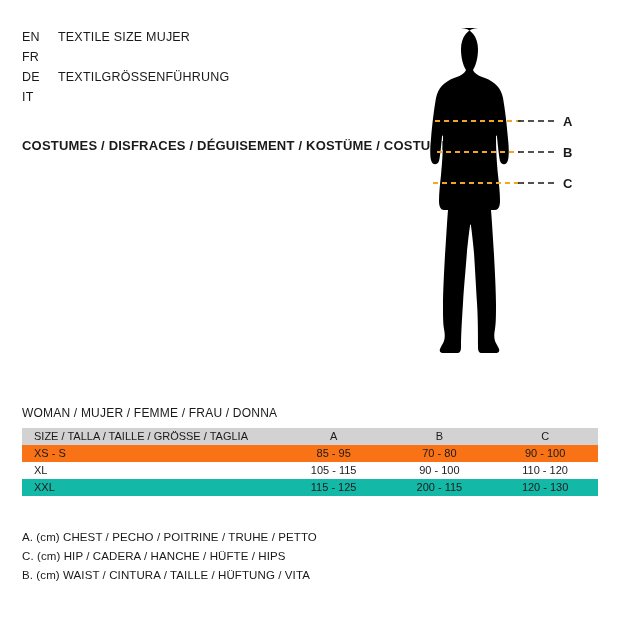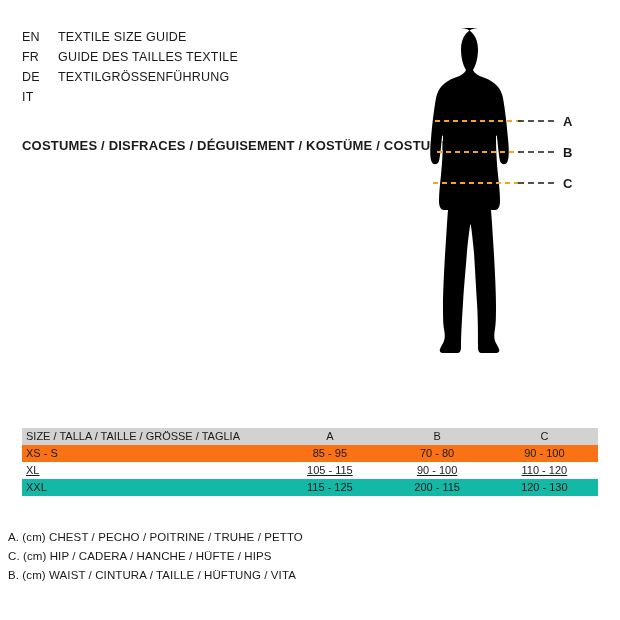--- a/index.html
+++ b/index.html
@@ -100,61 +100,60 @@
     padding: 0;
     height: 17px;
     font-weight: normal;
     text-align: center;
     vertical-align: middle;
     line-height: 17px;
   }
   table.size-table th.lbl,
   table.size-table td.lbl {
     text-align: left;
-    padding-left: 4px;
+    padding-left: 12px;
     width: 252px;
   }
   table.size-table th.col,
   table.size-table td.col {
     width: 108px;
   }
   tr.hdr { background: #d2d2d2; }
   tr.r0 { background: #f97316; }
   tr.r1 { background: #e8e8e8; }
-  tr.r2 { background: #ffffff; text-decoration: underline; }
+  tr.r2 { background: #ffffff; }
   tr.r3 { background: #14b8a6; }
 
   
   .legend {
     position: absolute;
-    left: 8px;
+    left: 22px;
     top: 528px;
     font-size: 11.5px;
     color: #1a1a1a;
     letter-spacing: 0.1px;
   }
   .legend-row {
     height: 19px;
     line-height: 19px;
     white-space: nowrap;
   }
 </style>
 </head>
 <body>
 
 <div class="page">
 
   <div class="lang-block">
     <div class="lang-row">
       <span class="lang-code">EN</span>
-      <span class="lang-text">TEXTILE SIZE GUIDE</span>
+      <span class="lang-text">TEXTILE SIZE MUJER</span>
     </div>
     <div class="lang-row">
       <span class="lang-code">FR</span>
-      <span class="lang-text">GUIDE DES TAILLES TEXTILE</span>
     </div>
     <div class="lang-row">
       <span class="lang-code">DE</span>
       <span class="lang-text">TEXTILGRÖSSENFÜHRUNG</span>
     </div>
     <div class="lang-row">
       <span class="lang-code">IT</span>
     </div>
   </div>
 
@@ -223,20 +222,21 @@
       <line x1="118" y1="101" x2="157" y2="101" stroke="#1a1a1a" stroke-width="1.6" stroke-dasharray="6 4"></line>
       <line x1="118" y1="132" x2="157" y2="132" stroke="#1a1a1a" stroke-width="1.6" stroke-dasharray="6 4"></line>
       <line x1="118" y1="163" x2="157" y2="163" stroke="#1a1a1a" stroke-width="1.6" stroke-dasharray="6 4"></line>
     </svg>
 
     <span class="measure-letter m-a">A</span>
     <span class="measure-letter m-b">B</span>
     <span class="measure-letter m-c">C</span>
   </div>
 
+  <div class="table-title">WOMAN / MUJER / FEMME / FRAU / DONNA</div>
 
   <table class="size-table">
     <tbody>
       <tr class="hdr">
         <th class="lbl">SIZE / TALLA / TAILLE / GRÖSSE / TAGLIA</th>
         <th class="col">A</th>
         <th class="col">B</th>
         <th class="col">C</th>
       </tr>
       <tr class="r0">

